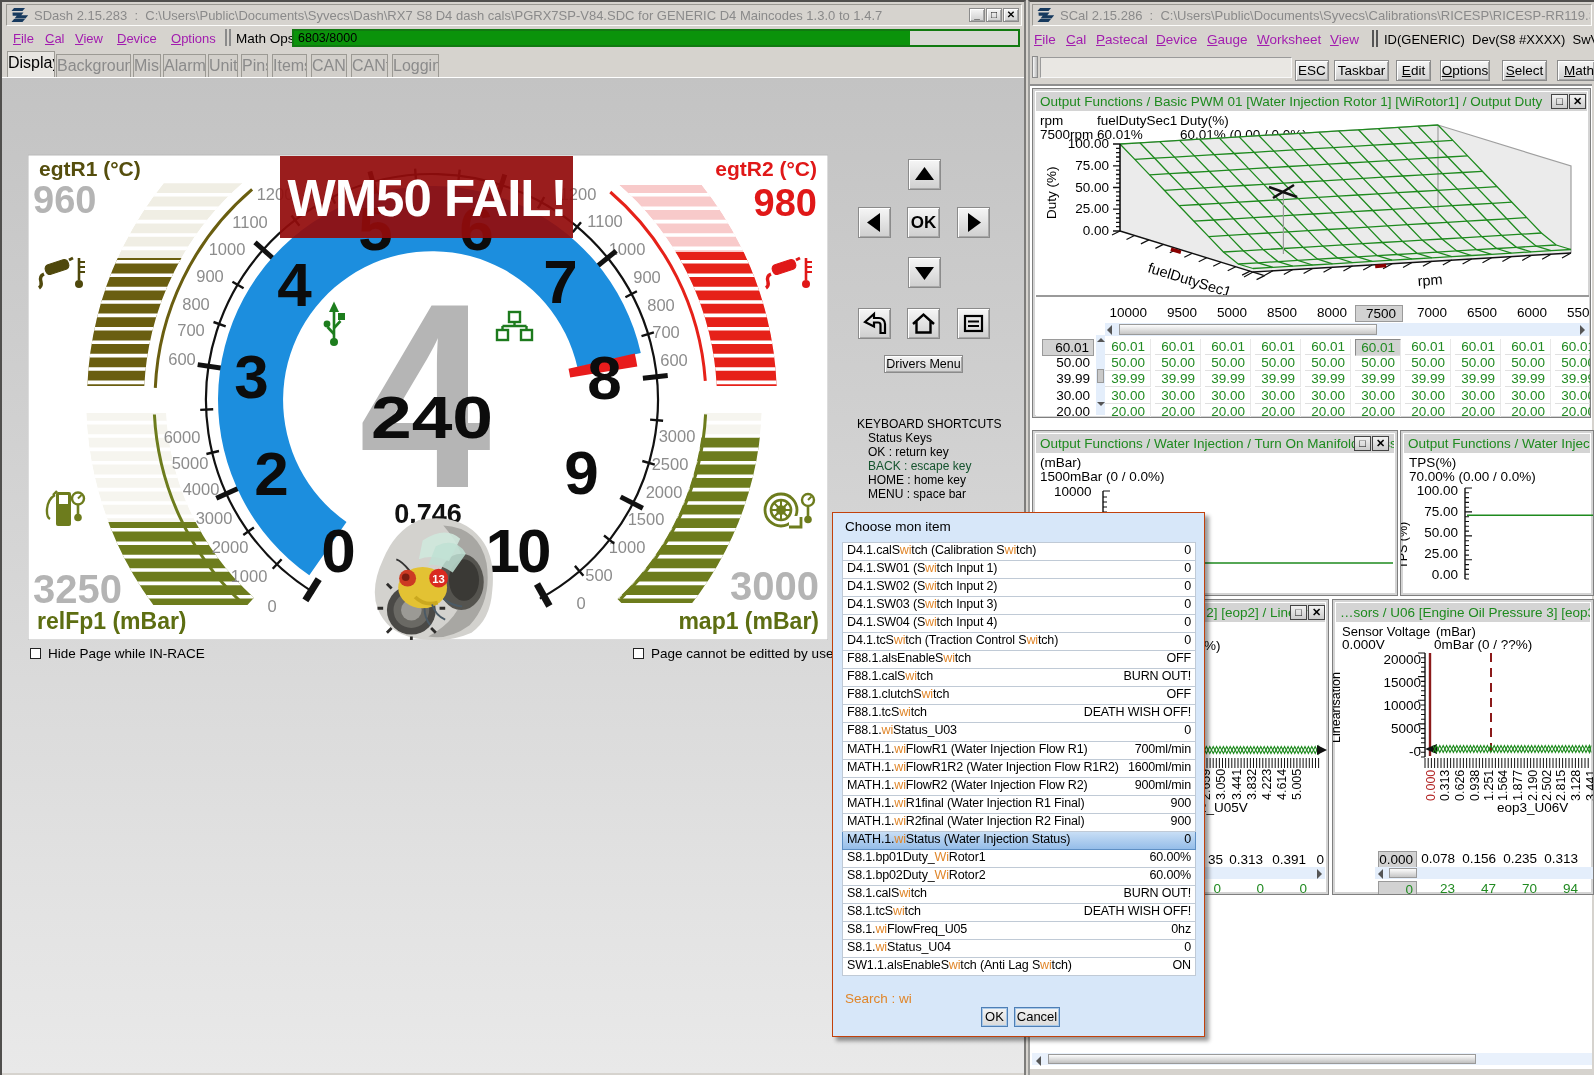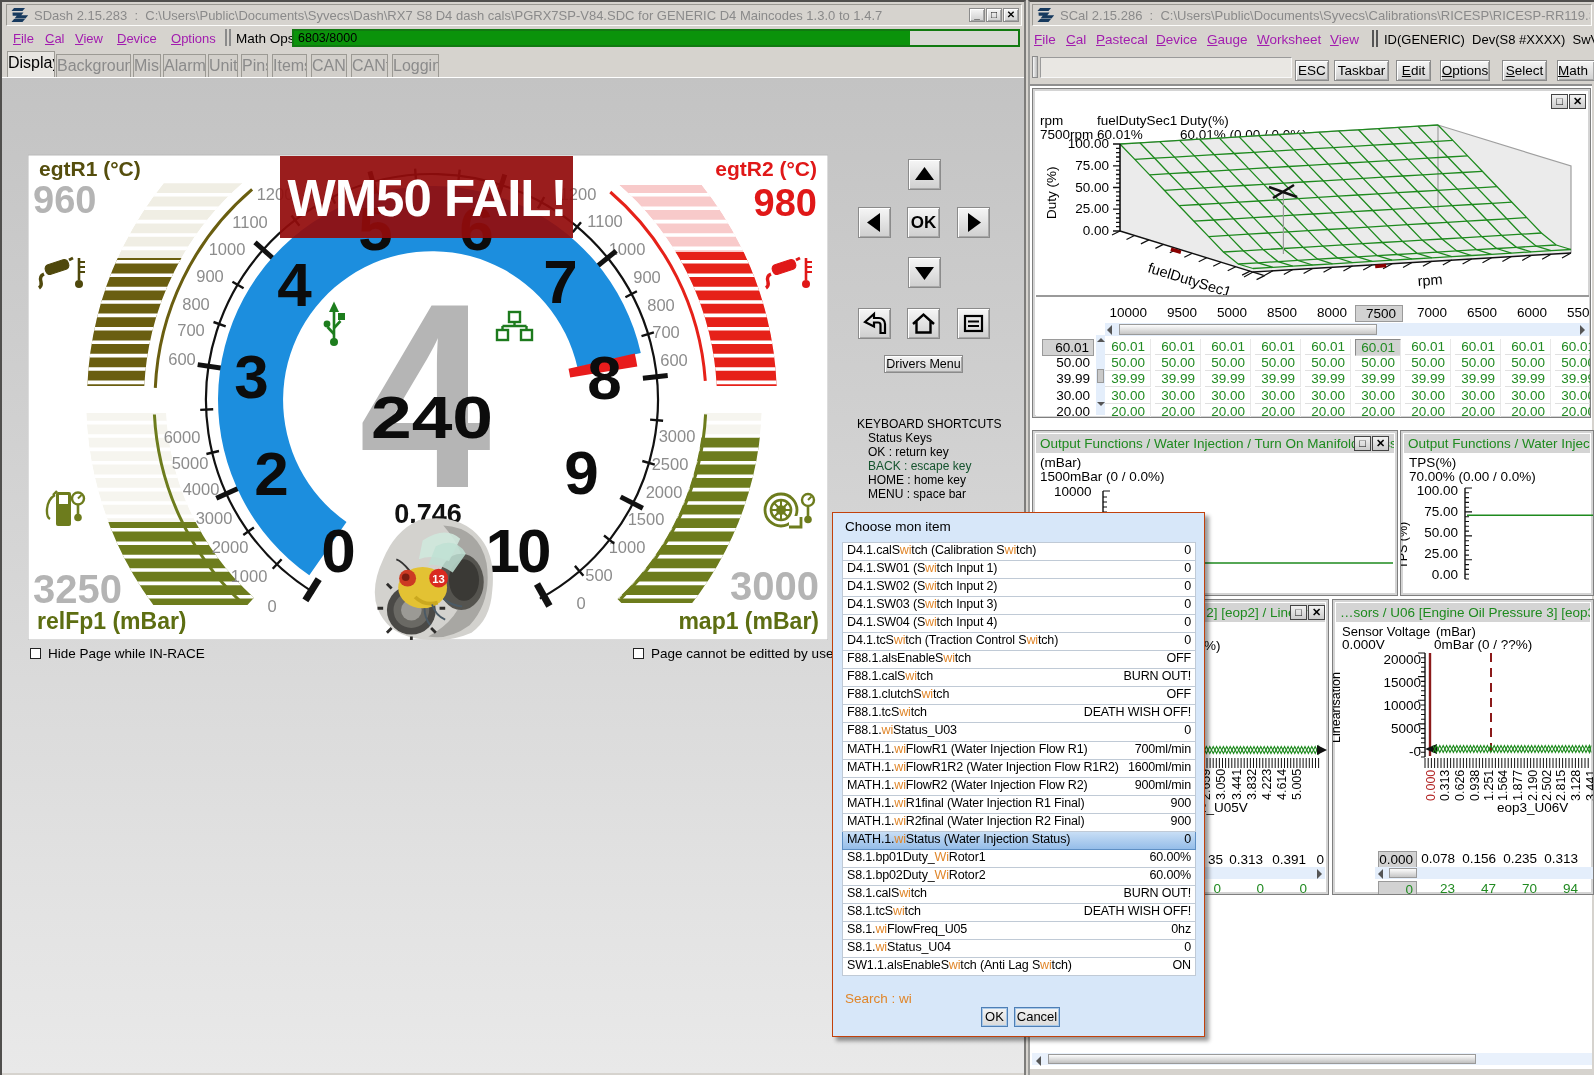--- a/index.html
+++ b/index.html
@@ -320,23 +320,24 @@
 <div class="abs" style="left:1372px;top:30px;width:2px;height:17px;background:#555"></div>
 <div class="abs" style="left:1376px;top:30px;width:2px;height:17px;background:#555"></div>
 <div class="abs" style="left:1384px;top:32px;font-size:13px;color:#000;white-space:nowrap">ID(GENERIC)&nbsp;&nbsp;Dev(S8 #XXXX)&nbsp;&nbsp;SwVersion</div>
 <div class="abs" style="left:1032px;top:56px;width:6px;height:22px;background:linear-gradient(90deg,#f8f8f8,#b9b9b9);border:1px solid #8b8b8b"></div>
 <div class="abs" style="left:1040px;top:57px;width:252px;height:21px;border:1px solid #9a9a9a;border-bottom-color:#f8f8f8;border-right-color:#f8f8f8;background:#e9e7e3"></div>
 <div class="abs btn3d" style="left:1295px;top:60px;width:34px;height:21px;font-size:13.5px;text-align:center;line-height:19px">ESC</div>
 <div class="abs btn3d" style="left:1334px;top:60px;width:55px;height:21px;font-size:13.5px;text-align:center;line-height:19px">Taskbar</div>
 <div class="abs btn3d" style="left:1396px;top:60px;width:35px;height:21px;font-size:13.5px;text-align:center;line-height:19px"><u>E</u>dit</div>
 <div class="abs btn3d" style="left:1440px;top:60px;width:50px;height:21px;font-size:13.5px;text-align:center;line-height:19px"><u>O</u>ptions</div>
 <div class="abs btn3d" style="left:1502px;top:60px;width:45px;height:21px;font-size:13.5px;text-align:center;line-height:19px"><u>S</u>elect</div>
-<div class="abs btn3d" style="left:1557px;top:60px;width:38px;height:21px;font-size:13.5px;text-align:left;line-height:19px"><u>M</u>ath</div>
+<div class="abs btn3d" style="left:1557px;top:60px;width:38px;height:21px;font-size:13.5px;text-align:right;line-height:19px"><u>M</u>ath</div>
 <div class="abs" style="left:1030px;top:84px;width:562px;height:985px;background:#ffffff;border-top:2px solid #8f8f8f"></div>
 <div class="cwin" style="left:1032px;top:88px;width:559px;height:330px">
+<div class="ctitle">Output Functions / Basic PWM 01 [Water Injection Rotor 1] [WiRotor1] / Output Duty</div>
 <div class="wbtn" style="right:22px">□</div>
     <div class="wbtn" style="right:4px">✕</div>
 <div class="t13" style="left:7px;top:24px">rpm</div>
     <div class="t13" style="left:64px;top:24px">fuelDutySec1</div>
     <div class="t13" style="left:147px;top:24px">Duty(%)</div>
 <div class="t13" style="left:7px;top:38px">7500rpm</div>
     <div class="t13" style="left:64px;top:38px">60.01%</div>
     <div class="t13" style="left:147px;top:38px">60.01% (0.00 / 0.0%)</div>
 <svg width="557" height="198" style="position:absolute;left:0px;top:20px">
 <path d="M87.0,122.0 L87.0,35.0 L405.0,16.0 L538.0,57.0 L538.0,144.0 L220.0,163.0 Z" fill="#ebebeb" stroke="none"></path>

